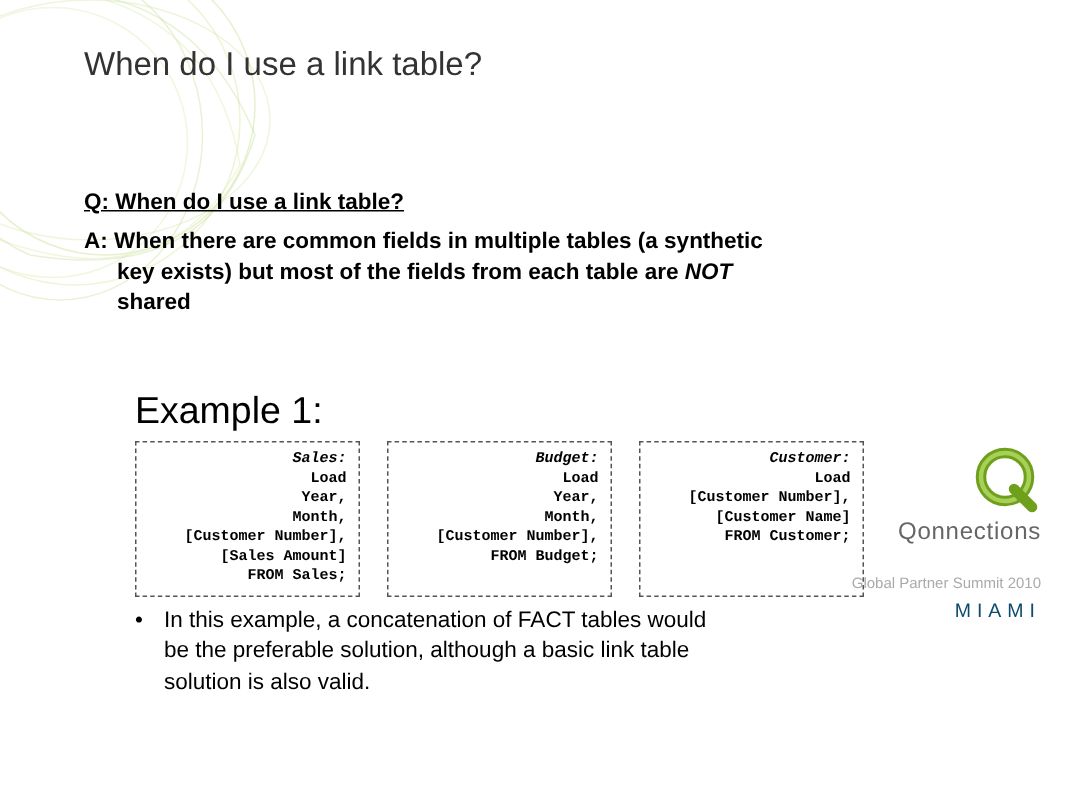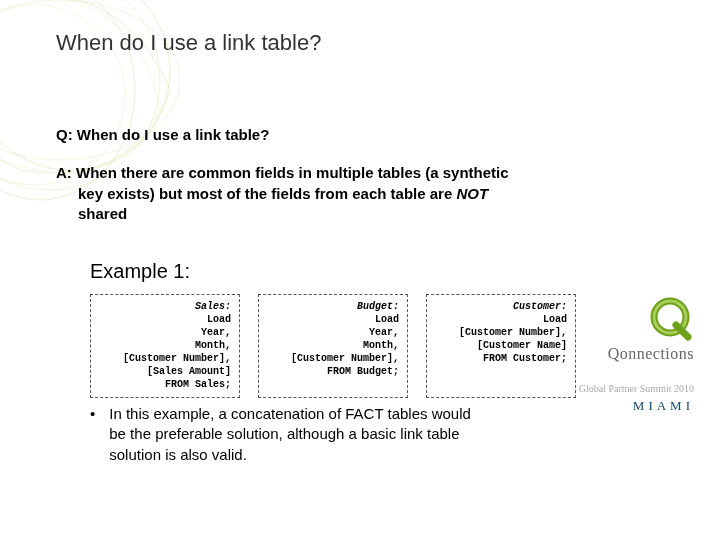--- a/index.html
+++ b/index.html
@@ -6,37 +6,37 @@
   html, body { width: 720px; height: 540px; font-family: Arial, Helvetica, sans-serif; background: #fff; color: #000; overflow: hidden; }
   .slide { position: relative; width: 720px; height: 440px; }
 
   
   .deco { position: absolute; top: -40px; left: -60px; width: 300px; height: 260px; pointer-events: none; opacity: 0.5; }
   .deco svg { width: 100%; height: 100%; }
 
   .title { position: absolute; top: 30px; left: 56px; font-size: 22px; font-weight: 400; color: #333; }
 
   .qa { position: absolute; top: 125px; left: 56px; right: 60px; font-size: 15px; font-weight: bold; line-height: 1.35; }
-  .qa .q { margin-bottom: 18px; }
+  .qa .q { margin-bottom: 6px; text-decoration: underline; }
   .qa .a-indent { padding-left: 22px; }
   .qa em { font-style: italic; }
 
-  .example-label { position: absolute; top: 260px; left: 90px; font-size: 20px; font-weight: 400; }
+  .example-label { position: absolute; top: 260px; left: 90px; font-size: 25px; font-weight: 400; }
 
   .codes { position: absolute; top: 294px; left: 90px; right: 60px; display: flex; gap: 18px; }
   .codebox { border: 1px dashed #555; padding: 5px 8px 6px; font-family: "Courier New", monospace; font-size: 10px; line-height: 1.3; font-weight: bold; flex: 0 0 auto; min-width: 150px; text-align: right; }
   .codebox .tname { font-style: italic; }
   .codebox .i1 { padding-left: 14px; display: block; }
 
   .bullet-row { position: absolute; top: 404px; left: 90px; width: 400px; display: flex; gap: 14px; font-size: 15px; line-height: 1.35; }
   .bullet-row .dot { flex: 0 0 auto; }
   .bullet-row .txt { flex: 1; }
 
   
-  .brand { position: absolute; right: 26px; bottom: 26px; text-align: right; font-family: Liberation Serif, serif; }
+  .brand { position: absolute; right: 26px; bottom: 26px; text-align: right; font-family: Liberation Sans, sans-serif; }
   .brand .logo { width: 48px; height: 48px; margin-left: auto; margin-bottom: 2px; }
   .brand .name { font-size: 16px; color: #666; letter-spacing: 0.5px; }
   .brand .sub { font-size: 10px; color: #aaa; margin-top: 20px; }
   .brand .city { font-size: 13px; color: #0c4a6e; letter-spacing: 4px; margin-top: 4px; }
 </style>
 </head>
 <body>
 
 <div class="slide">
 

